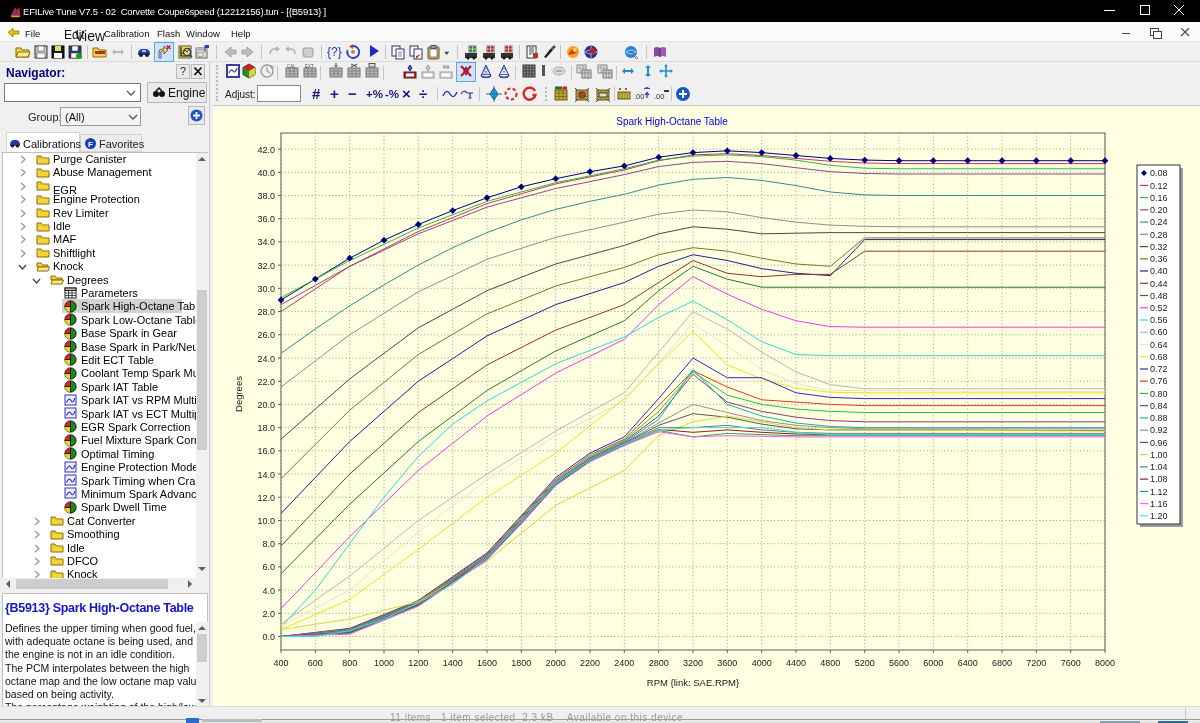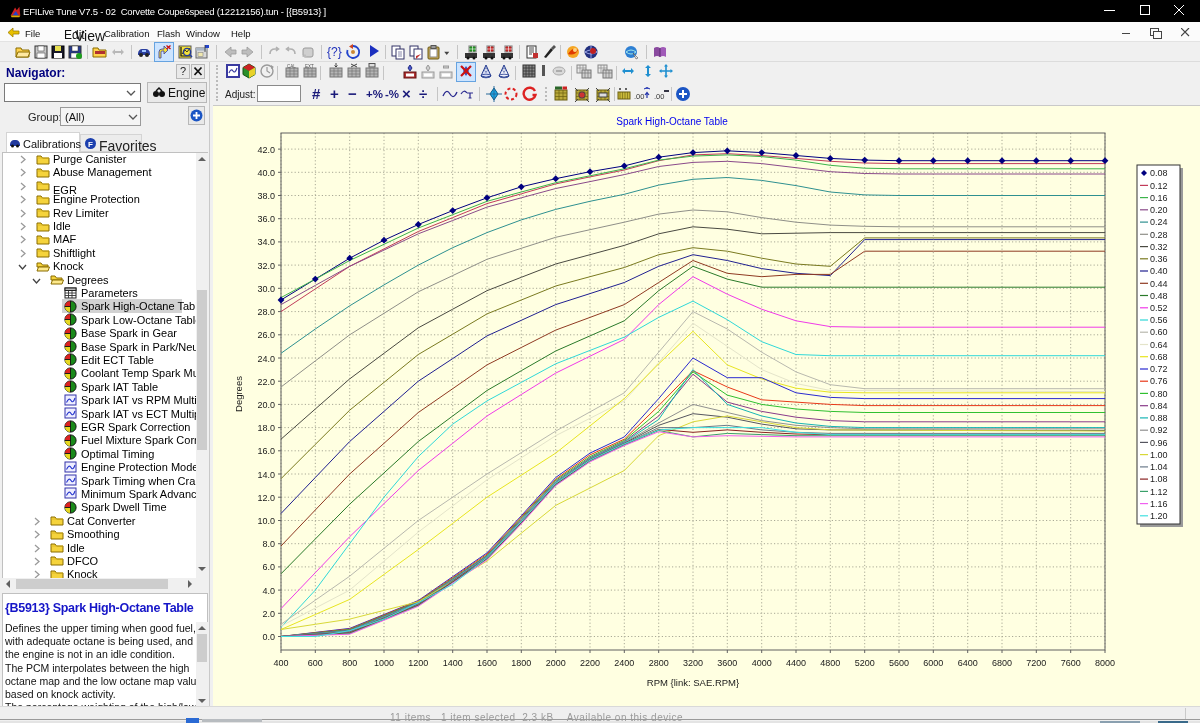--- a/index.html
+++ b/index.html
@@ -398,21 +398,21 @@
 <div class="btn" style="left:188px;top:106px;width:17px;height:19px"></div>
 <svg class="abs" style="left:190px;top:109px" width="13" height="13">
     <circle cx="6.5" cy="6.5" r="6" fill="#1b55c4"></circle>
     <path d="M6.5 3 L6.5 10 M3 6.5 L10 6.5" stroke="#fff" stroke-width="1.8"></path>
   </svg>
 <div class="abs" style="left:80px;top:134px;width:62px;height:18px;background:#ececec;border:1px solid #d4d4d4"></div>
 <svg class="abs" style="left:85px;top:138px" width="11" height="11">
     <circle cx="5.5" cy="5.5" r="5.5" fill="#1b3fae"></circle>
     <text x="3" y="8.5" font-size="8" font-weight="bold" fill="#fff" font-family="Liberation Sans">F</text>
   </svg>
-<div class="abs" style="left:99px;top:138px;font-size:14px;color:#222">Favorites</div>
+<div class="abs" style="left:99px;top:138px;font-size:11px;color:#222">Favorites</div>
 <div class="abs" style="left:6px;top:132px;width:74px;height:20px;background:#fff;border:1px solid #d4d4d4;border-bottom:none"></div>
 <svg class="abs" style="left:9px;top:138px" width="12" height="10">
     <path d="M1 6 Q2 2 5 2 L7 2 Q10 2 11 6 L11 8 L1 8 Z" fill="#223a9f"></path>
     <circle cx="3.5" cy="8" r="1.5" fill="#111"></circle>
     <circle cx="8.5" cy="8" r="1.5" fill="#111"></circle>
   </svg>
 <div class="abs" style="left:23px;top:138px;font-size:11px;color:#111">Calibrations</div>
 <div class="abs" style="left:2px;top:152px;width:206px;height:438px;background:#fff;border:1px solid #c0c0c0"></div>
 <div class="abs" style="left:2px;top:152px;width:194px;height:426px;overflow:hidden">
     <svg class="abs" style="left:18px;top:3px" width="6" height="9">
@@ -661,21 +661,21 @@
     <path d="M0 0 L4 4 L0 8" fill="#606060"></path>
   </svg>
 <div class="abs" style="left:16px;top:579px;width:152px;height:10px;background:#cdcdcd"></div>
 <div class="abs" style="left:2px;top:593px;width:206px;height:115px;background:#fff;border:1px solid #c0c0c0"></div>
 <div class="abs" style="left:5px;top:601px;font-size:12.5px;font-weight:bold;color:#1515c8;letter-spacing:-0.3px">{B5913} Spark High-Octane Table</div>
 <div class="abs" style="left:5px;top:622px;font-size:10.5px;color:#111;white-space:nowrap">Defines the upper timing when good fuel,</div>
 <div class="abs" style="left:5px;top:635.2px;font-size:10.5px;color:#111;white-space:nowrap">with adequate octane is being used, and</div>
 <div class="abs" style="left:5px;top:648.4000000000001px;font-size:10.5px;color:#111;white-space:nowrap">the engine is not in an idle condition.</div>
 <div class="abs" style="left:5px;top:661.6000000000001px;font-size:10.5px;color:#111;white-space:nowrap">The PCM interpolates between the high</div>
 <div class="abs" style="left:5px;top:674.8000000000002px;font-size:10.5px;color:#111;white-space:nowrap">octane map and the low octane map values</div>
-<div class="abs" style="left:5px;top:688.0000000000002px;font-size:10.5px;color:#111;white-space:nowrap">based on knock activity.</div>
+<div class="abs" style="left:5px;top:688.0000000000002px;font-size:10.5px;color:#111;white-space:nowrap">based on being activity.</div>
 <div class="abs" style="left:5px;top:701.2000000000003px;font-size:10.5px;color:#111;white-space:nowrap">The percentage weighting of the high/low</div>
 <div class="abs" style="left:196px;top:622px;width:12px;height:85px;background:#f0f0f0"></div>
 <svg class="abs" style="left:198px;top:626px" width="8" height="5">
     <path d="M0 4 L4 0 L8 4" fill="#606060"></path>
   </svg>
 <svg class="abs" style="left:198px;top:699px" width="8" height="5">
     <path d="M0 0 L4 4 L8 0" fill="#606060"></path>
   </svg>
 <div class="abs" style="left:197px;top:634px;width:10px;height:28px;background:#cdcdcd"></div>
 <div class="abs" style="left:0;top:706px;width:1200px;height:14px;background:#efefef;border-top:1px solid #d9d9d9;border-bottom:1px solid #9a9a9a"></div>

